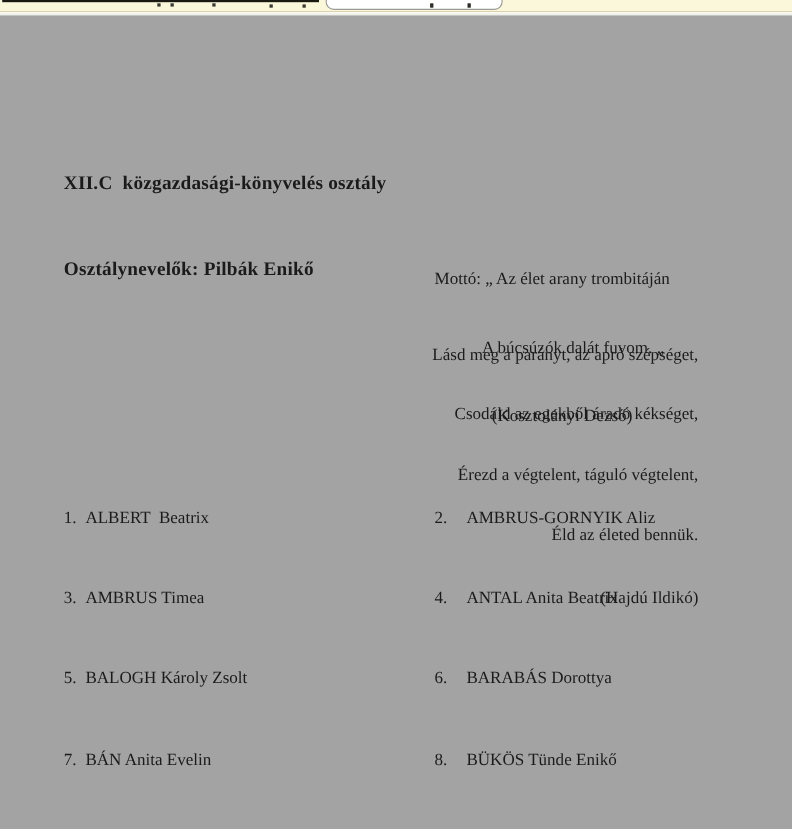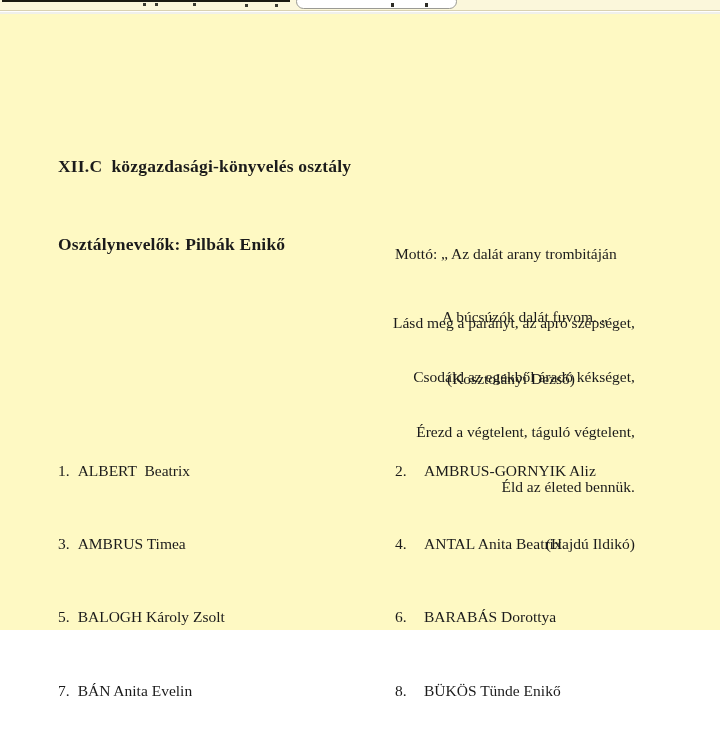--- a/index.html
+++ b/index.html
@@ -21,21 +21,21 @@
     position:absolute; left:2px; top:0; width:288px; height:2px; background:#1A1A12;
   }
   .speck { position:absolute; background:#3a3a30; width:3px; height:3px; top:3px; }
   .dropdown-partial {
     position:absolute; left:296px; top:-6px; width:161px; height:15px;
     background:#ffffff; border:1px solid #9a9a94; border-radius:8px;
   }
   .dropdown-speck { position:absolute; width:3px; height:4px; top:8px; background:#2c2c26; }
 
   
-  .page { position:absolute; left:0; top:14px; width:720px; height:616px; background:#fef9c3; }
+  .page { position:absolute; left:0; top:14px; width:720px; height:740px; background:#a3a3a3; }
 
   .doc-title {
     position:absolute; left:58px; top:87px;
     font-size:17.5px; font-weight:bold; line-height:26px; letter-spacing:0.2px;
     white-space:pre-wrap;
   }
   .motto {
     position:absolute; left:395px; top:189px;
     font-size:15.5px; line-height:20.7px; white-space:pre-wrap;
   }
@@ -76,21 +76,21 @@
 <div class="toolbar-lightstrip"></div>
 
 <div class="page">
 
   <div class="doc-title">
     <div>XII.C  közgazdasági-könyvelés osztály</div>
     <div>Osztálynevelők: Pilbák Enikő</div>
   </div>
 
   <div class="motto">
-    <div>Mottó: „ Az dalát arany trombitáján</div>
+    <div>Mottó: „ Az élet arany trombitáján</div>
     <div class="indent-1">A búcsúzók dalát fuvom. „</div>
     <div class="indent-2">(Kosztolányi Dezső)</div>
   </div>
 
   <div class="poem">
     <div>Lásd meg a parányt, az apró szépséget,</div>
     <div>Csodáld az egekből áradó kékséget,</div>
     <div>Érezd a végtelent, táguló végtelent,</div>
     <div>Éld az életed bennük.</div>
     <div class="attribution">(Hajdú Ildikó)</div>

